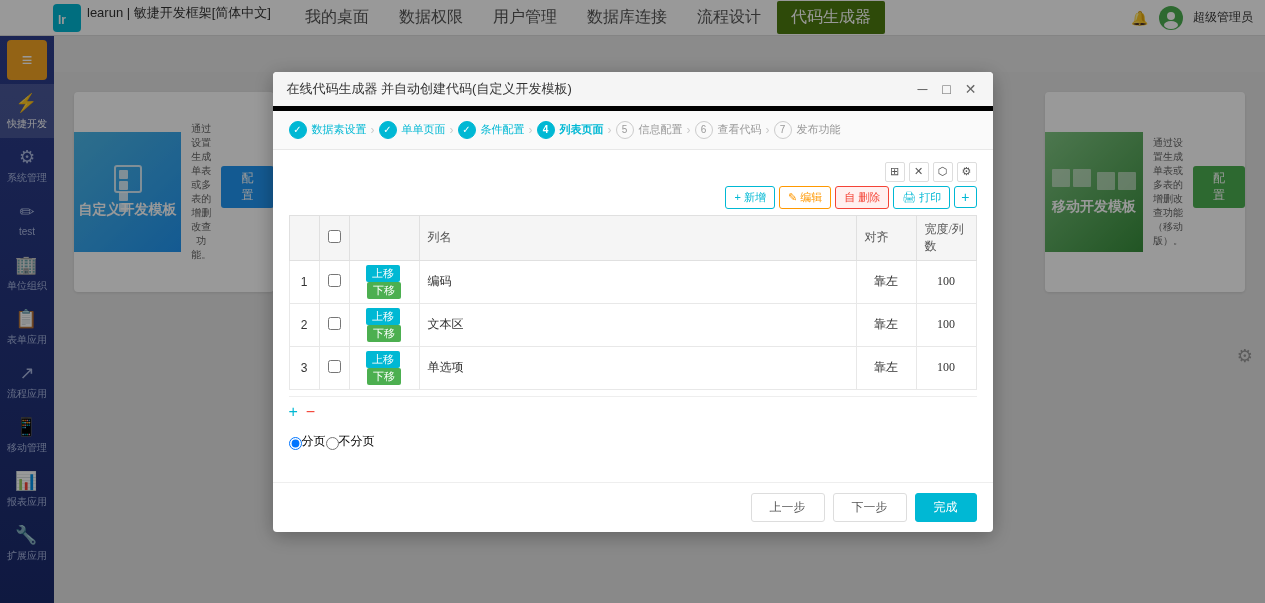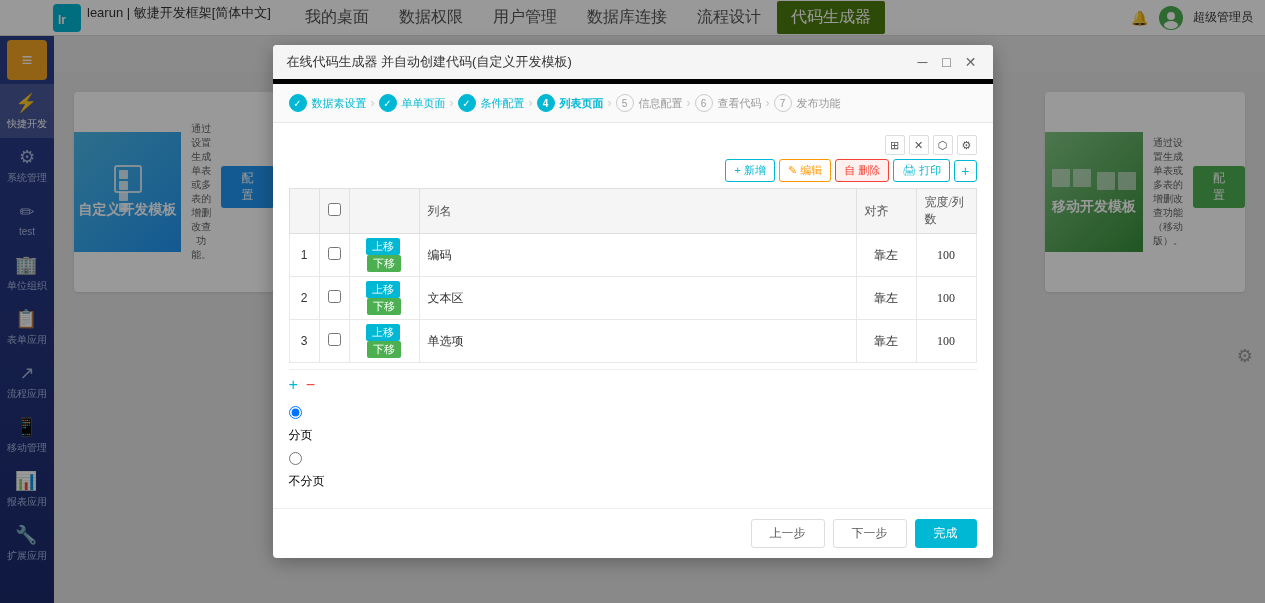--- a/index.html
+++ b/index.html
@@ -329,24 +329,22 @@
     .add-row-btn {
       background: none; border: none; color: #00b8d4; cursor: pointer; font-size: 16px;
     }
     .rem-row-btn {
       background: none; border: none; color: #f44336; cursor: pointer; font-size: 16px;
     }
 
     
     .pagination-row {
       display: flex;
-      align-items: flex-start;
-      gap: 8px;
+      align-items: flex-end;
       padding: 6px 0;
-      flex-direction: column;
     }
 
     
     .modal-footer {
       padding: 10px 16px;
       border-top: 1px solid #eee;
       display: flex;
       justify-content: flex-end;
       gap: 8px;
     }

